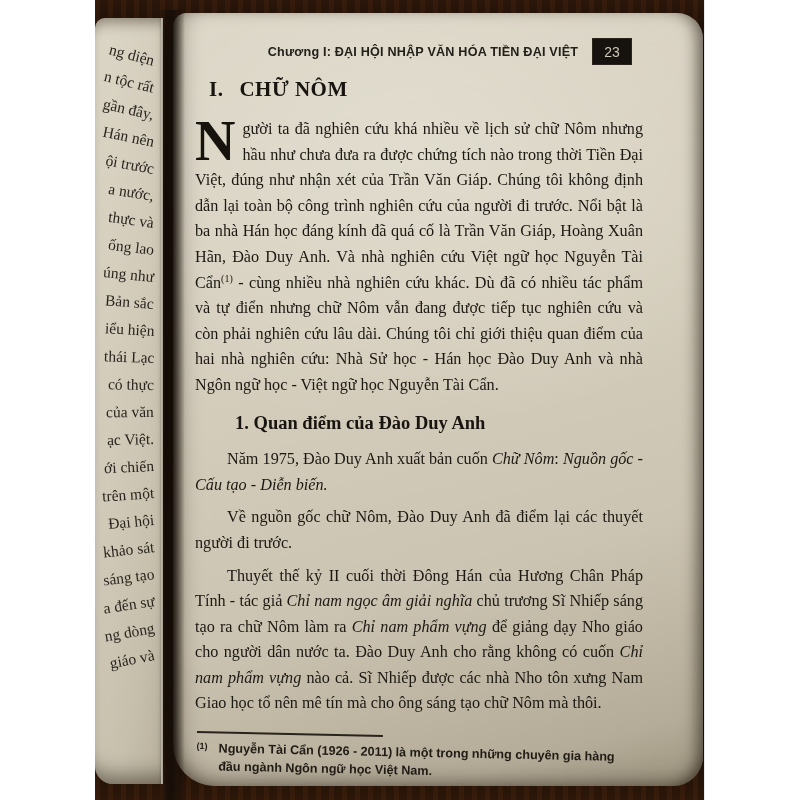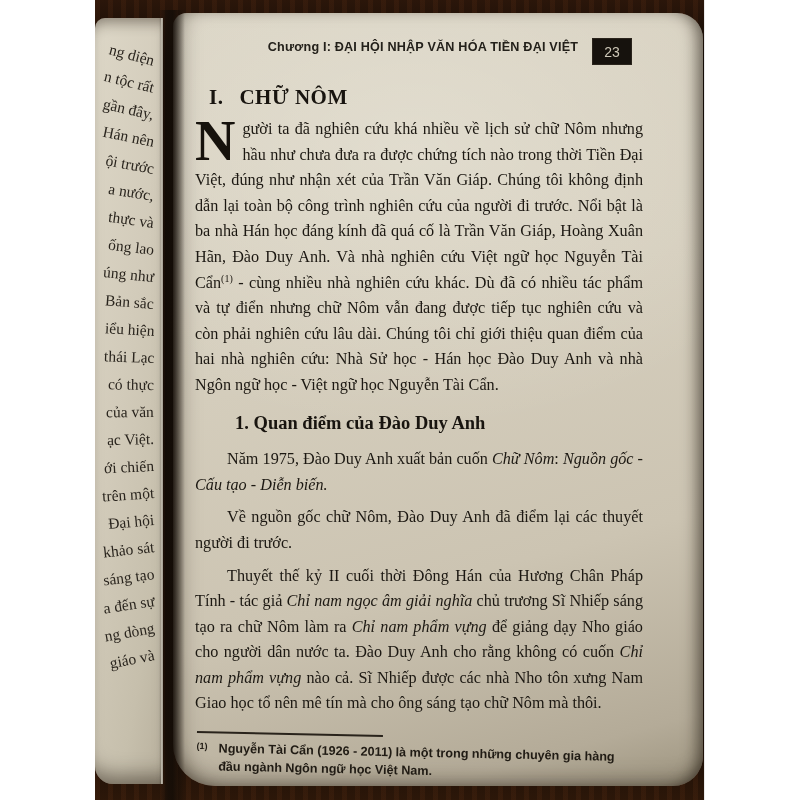--- a/index.html
+++ b/index.html
@@ -33,29 +33,29 @@
   
   .right-page{position:absolute;left:78px;top:13px;width:530px;height:773px;
         background:
           radial-gradient(130% 60% at 45% 18%, rgba(255,255,248,.25) 0%, rgba(255,255,248,0) 60%),
           linear-gradient(165deg,#dad4c4 0%, #d5cebd 40%, #ccc4b2 70%, #b4ab98 92%, #9d947f 100%);
         border-radius:14px 26px 30px 42px;
         box-shadow:inset 16px 0 22px -12px rgba(25,16,8,.55), inset -14px 0 16px -9px rgba(25,16,8,.6), inset 0 -18px 22px -14px rgba(25,16,8,.35);
         overflow:hidden;z-index:2;}
 
   .pageheader{position:absolute;top:26px;left:0;right:0;display:flex;
-        justify-content:flex-end;gap:10px;padding-right:72px;}
+        justify-content:flex-end;align-items:center;gap:10px;padding-right:72px;}
   .chapter-title{font-family:"Liberation Sans", sans-serif;font-weight:bold;
         font-size:13px;color:#23201a;letter-spacing:.2px;transform:scaleX(.97);}
   .page-badge{min-width:38px;height:25px;background:#16120d;color:#cdc7b7;
         font-family:"Liberation Sans", sans-serif;font-size:14px;
         display:flex;align-items:center;justify-content:center;
         box-shadow:0 0 0 1px #2a241c;}
 
-  .section-title{position:absolute;top:72px;left:36px;
+  .section-title{position:absolute;top:64px;left:36px;
         font-weight:bold;font-size:21px;color:#18140f;letter-spacing:.5px;}
   .section-title .num{margin-right:16px;}
 
   .body-text{position:absolute;top:104px;left:22px;width:448px;
         font-size:16.2px;line-height:25.6px;color:#1c1812;text-align:justify;}
   .body-text p{margin:0 0 7px 0;text-indent:32px;}
   .body-text p.first{text-indent:0;}
   .dropcap{float:left;font-size:56px;line-height:44px;font-weight:bold;
         padding:2px 7px 0 0;color:#16120c;}
   .subsection-title{font-weight:bold;font-size:18.5px;color:#18140f;

